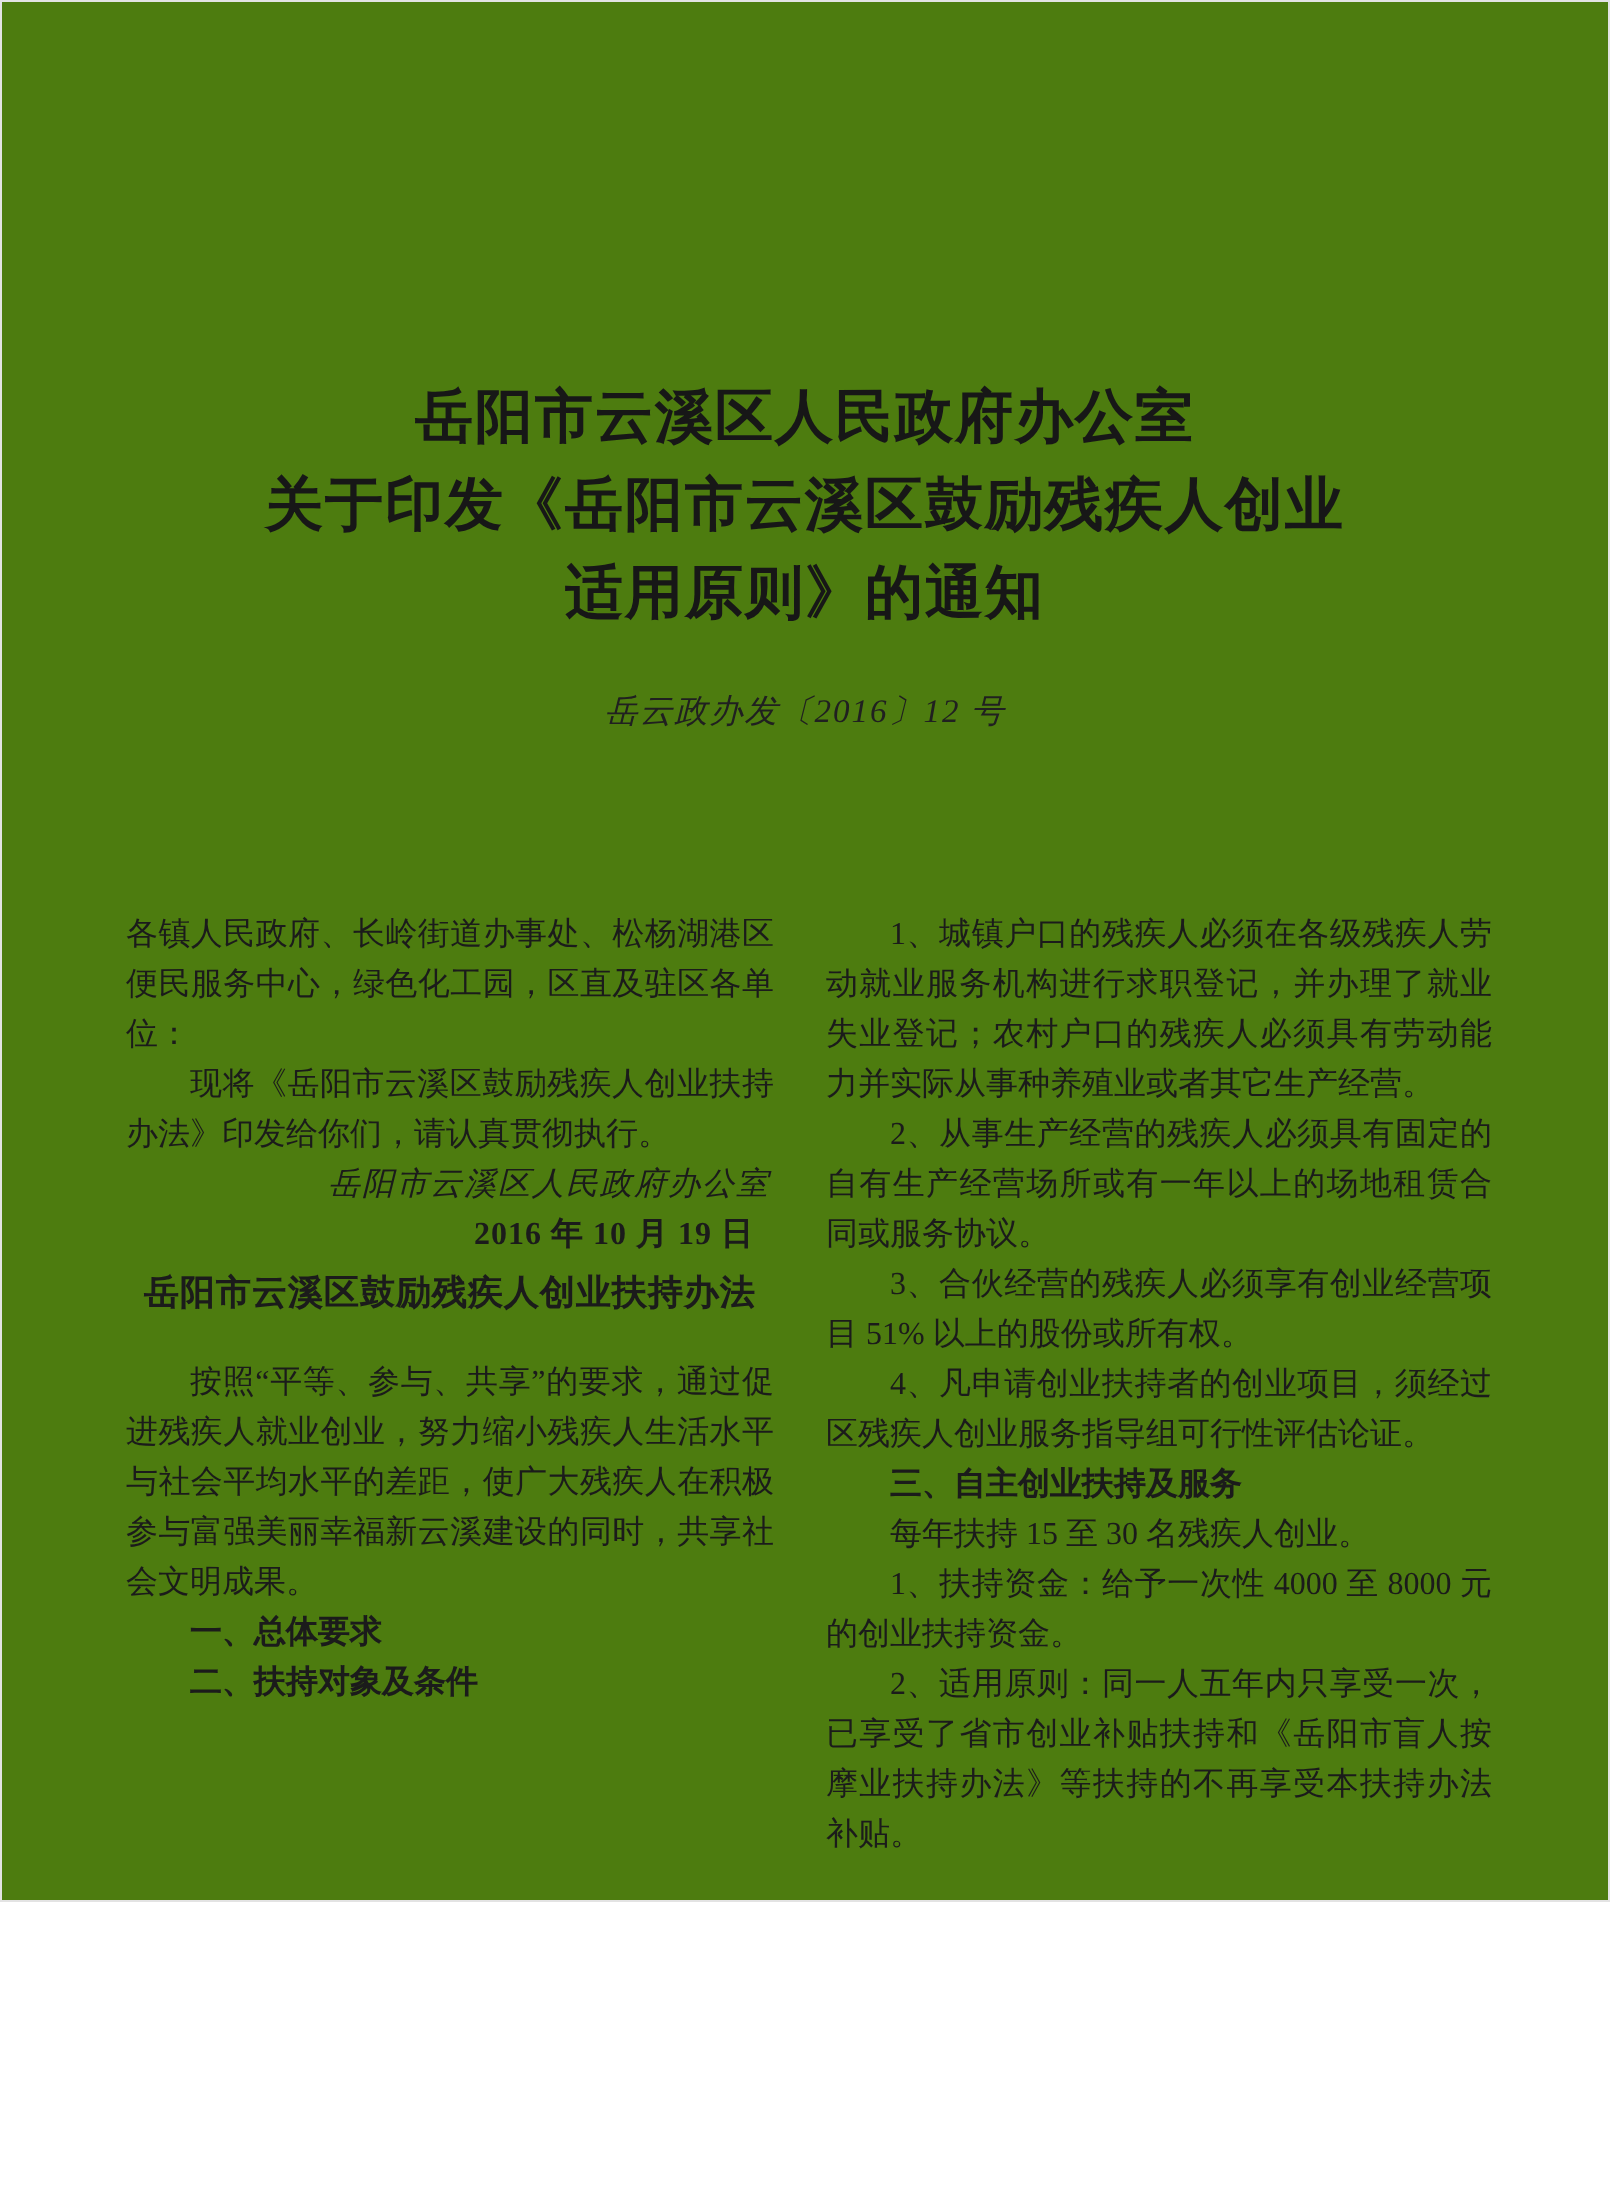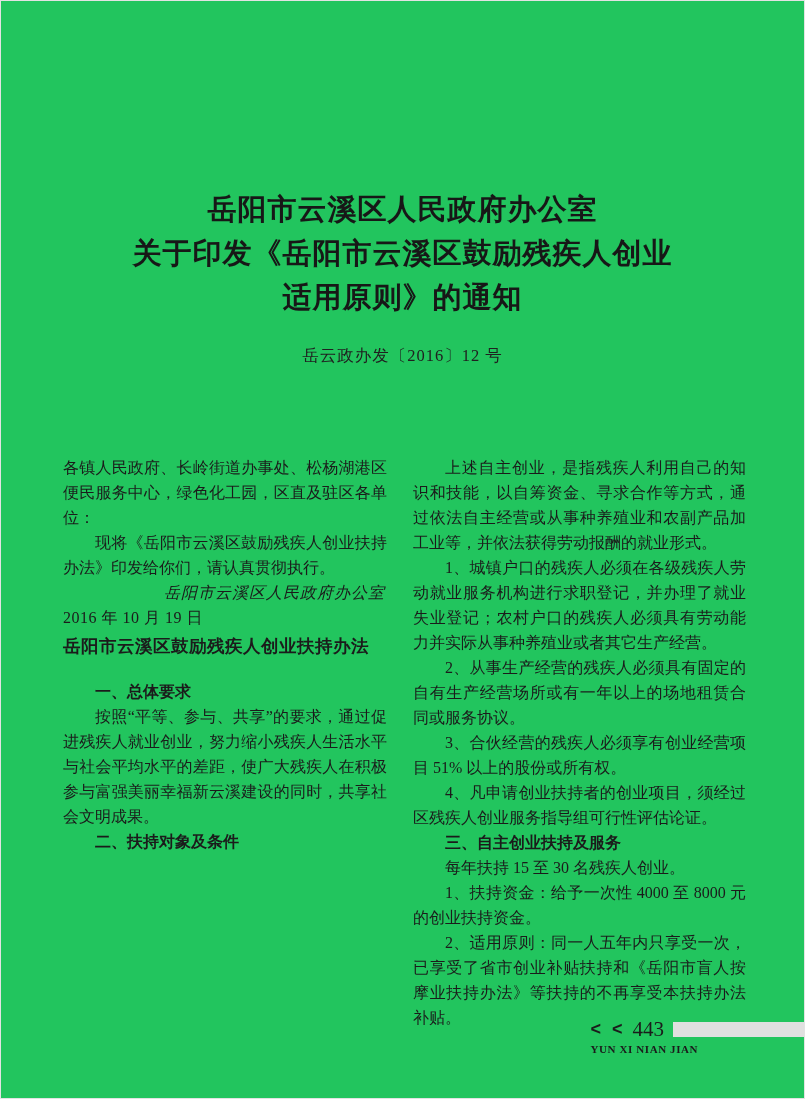--- a/index.html
+++ b/index.html
@@ -1,21 +1,21 @@
 <!DOCTYPE html>
 <html lang="zh"><head>
 <meta charset="utf-8">
 <style>
   html, body { margin: 0; padding: 0; background: #ffffff; }
   .page {
     position: relative;
     width: 805px;
-    height: 1099px;
+    height: 951px;
     box-sizing: border-box;
-    background: #22c55e;
+    background: #4d7c0f;
     border: 1px solid #e3e3e3;
     overflow: hidden;
     color: #1b1b1b;
     font-family: "Liberation Serif", "DejaVu Serif", serif;
   }
 
   
   .title-block {
     margin-top: 186px;
     text-align: center;
@@ -23,20 +23,21 @@
     font-weight: bold;
     font-size: 29px;
     line-height: 44px;
     letter-spacing: 1px;
     color: #171717;
   }
   .doc-number {
     margin-top: 26px;
     text-align: center;
     font-size: 16.5px;
+    font-style: italic;
     letter-spacing: 1px;
     color: #202020;
   }
 
   
   .columns {
     display: flex;
     margin-top: 88px;
     padding-left: 62px;
     padding-right: 60px;
@@ -48,22 +49,23 @@
 
   .blk { margin: 0; }
   .indent { text-indent: 2em; }
   .plain { text-indent: 0; }
   .signature {
     text-align: right;
     font-style: italic;
     letter-spacing: 1px;
     padding-right: 2px;
   }
-  .date { padding-right: 10px; letter-spacing: 0.5px; }
+  .date { text-align: right; padding-right: 10px; letter-spacing: 0.5px; font-weight: bold; }
   .center-heading {
+    text-align: center;
     font-family: "Liberation Sans", "DejaVu Sans", sans-serif;
     font-weight: bold;
     font-size: 17.5px;
     margin-top: 4px;
     margin-bottom: 20px;
     letter-spacing: 0.5px;
   }
   .bold-heading {
     font-family: "Liberation Sans", "DejaVu Sans", sans-serif;
     font-weight: bold;
@@ -104,26 +106,25 @@
 
   <div class="doc-number">岳云政办发〔2016〕12 号</div>
 
   <div class="columns">
     <div class="col col-left">
         <p class="blk plain">各镇人民政府、长岭街道办事处、松杨湖港区便民服务中心，绿色化工园，区直及驻区各单位：</p>
         <p class="blk indent">现将《岳阳市云溪区鼓励残疾人创业扶持办法》印发给你们，请认真贯彻执行。</p>
         <p class="blk signature">岳阳市云溪区人民政府办公室</p>
         <p class="blk date">2016 年 10 月 19 日</p>
         <p class="blk center-heading">岳阳市云溪区鼓励残疾人创业扶持办法</p>
+        <p class="blk indent">按照“平等、参与、共享”的要求，通过促进残疾人就业创业，努力缩小残疾人生活水平与社会平均水平的差距，使广大残疾人在积极参与富强美丽幸福新云溪建设的同时，共享社会文明成果。</p>
         <p class="blk bold-heading">一、总体要求</p>
-        <p class="blk indent">按照“平等、参与、共享”的要求，通过促进残疾人就业创业，努力缩小残疾人生活水平与社会平均水平的差距，使广大残疾人在积极参与富强美丽幸福新云溪建设的同时，共享社会文明成果。</p>
         <p class="blk bold-heading">二、扶持对象及条件</p>
       </div>
     <div class="col col-right">
-        <p class="blk indent">上述自主创业，是指残疾人利用自己的知识和技能，以自筹资金、寻求合作等方式，通过依法自主经营或从事种养殖业和农副产品加工业等，并依法获得劳动报酬的就业形式。</p>
         <p class="blk indent">1、城镇户口的残疾人必须在各级残疾人劳动就业服务机构进行求职登记，并办理了就业失业登记；农村户口的残疾人必须具有劳动能力并实际从事种养殖业或者其它生产经营。</p>
         <p class="blk indent">2、从事生产经营的残疾人必须具有固定的自有生产经营场所或有一年以上的场地租赁合同或服务协议。</p>
         <p class="blk indent">3、合伙经营的残疾人必须享有创业经营项目 51% 以上的股份或所有权。</p>
         <p class="blk indent">4、凡申请创业扶持者的创业项目，须经过区残疾人创业服务指导组可行性评估论证。</p>
         <p class="blk bold-heading">三、自主创业扶持及服务</p>
         <p class="blk indent">每年扶持 15 至 30 名残疾人创业。</p>
         <p class="blk indent">1、扶持资金：给予一次性 4000 至 8000 元的创业扶持资金。</p>
         <p class="blk indent">2、适用原则：同一人五年内只享受一次，已享受了省市创业补贴扶持和《岳阳市盲人按摩业扶持办法》等扶持的不再享受本扶持办法补贴。</p>
       </div>
   </div>

